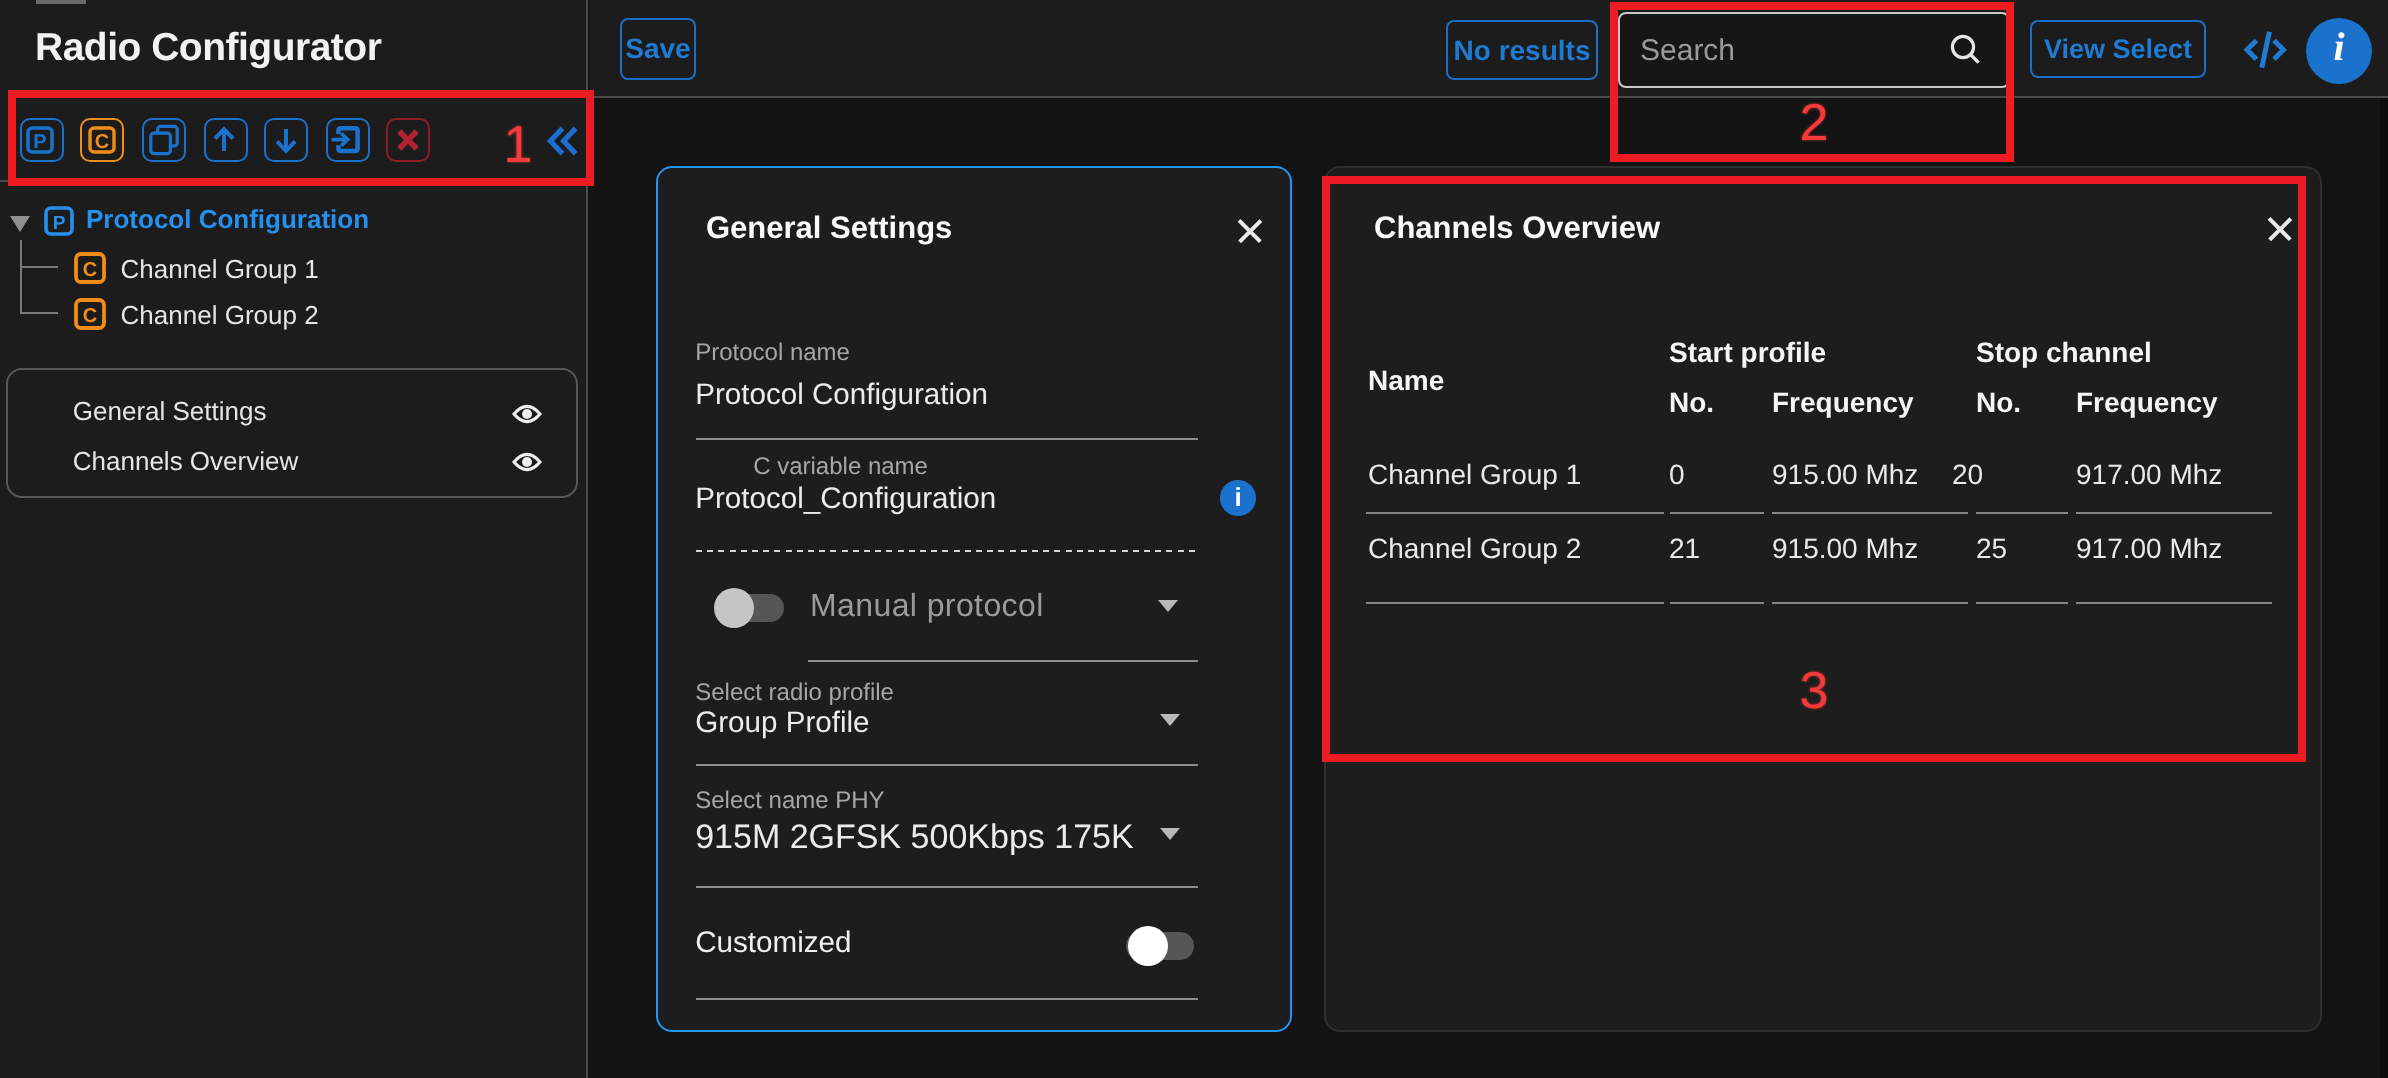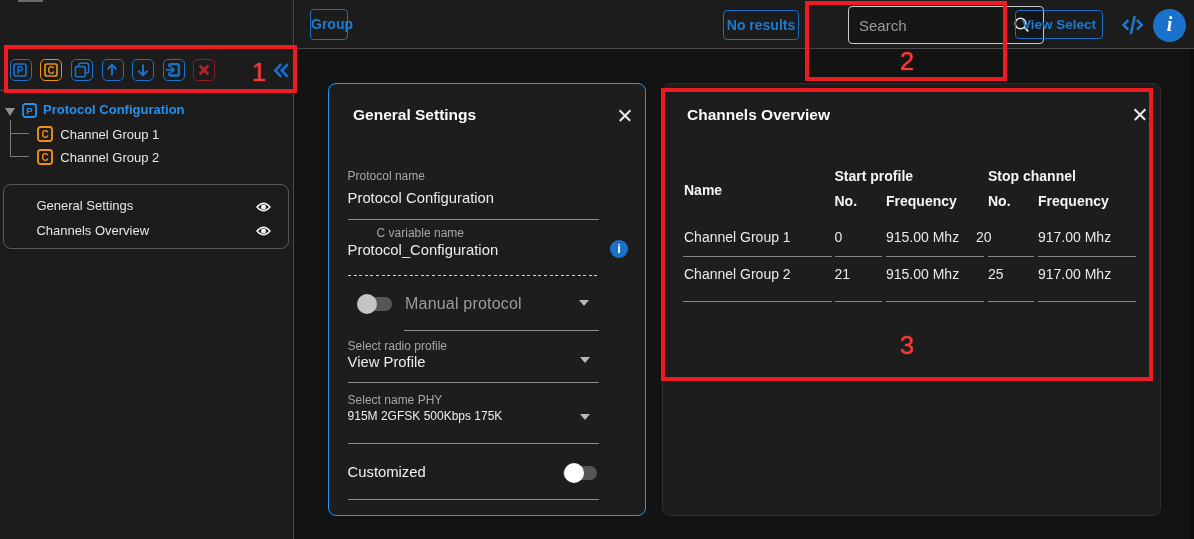--- a/index.html
+++ b/index.html
@@ -36,21 +36,21 @@
 
 #listbox { position:absolute; left:2.5px; top:184px; width:286.5px; height:65px; border:1px solid #585858; border-radius:8px; }
 .lb-row { position:absolute; left:36.4px; font-size:13px; line-height:1; color:#e6e6e6; }
 
 
 #topbar { position:absolute; left:295px; top:0; width:899px; height:49px; background:#1c1c1c; border-bottom:1px solid #4a4a4a; }
 .btn { position:absolute; border:1px solid #1a6fc4; border-radius:4px; color:#1f7ad1; font-size:14px; font-weight:bold; text-align:center; background:transparent; }
 #btn-save { left:310px; top:9px; width:38px; height:31px; line-height:29px; }
 #btn-nores { left:723px; top:10px; width:76px; height:30px; line-height:28px; }
 #btn-manual { left:1015px; top:10px; width:88px; height:29px; line-height:27px; font-size:13.5px; }
-#searchbox { position:absolute; left:809px; top:6px; width:196px; height:38px; border:1.5px solid #c9c9c9; border-radius:4px; background:#161616;margin-left:39px; }
+#searchbox { position:absolute; left:809px; top:6px; width:196px; height:38px; border:1.5px solid #c9c9c9; border-radius:4px; background:#161616; }
 #searchbox span { position:absolute; left:10px; top:11px; font-size:15px; line-height:1; color:#9a9a9a; }
 #code-icon { position:absolute; left:1119px; top:12px; }
 #info-circle { position:absolute; left:1153px; top:9px; width:33px; height:33px; border-radius:50%; background:#1a72cc; color:#fff; text-align:center; font-family:"Liberation Serif", serif; font-style:italic; font-weight:bold; font-size:20px; line-height:31px; }
 
 
 #gs { position:absolute; left:328px; top:83px; width:318px; height:433px; background:#1d1d1d; border:1px solid #2196f3; border-radius:8px; }
 #ch { position:absolute; left:662px; top:83px; width:499px; height:433px; background:#1d1d1d; border:1px solid #2e2e2e; border-radius:8px; }
 .ptitle { position:absolute; font-size:15.5px; line-height:1; font-weight:bold; color:#fafafa; }
 .xclose { position:absolute; width:11px; height:11px; }
 .xclose:before, .xclose:after { content:""; position:absolute; left:4.6px; top:-2.2px; width:1.8px; height:15.4px; background:#ebebeb; }
@@ -72,20 +72,21 @@
 .th { position:absolute; font-size:14px; line-height:1; font-weight:bold; color:#f5f5f5; }
 .td { position:absolute; font-size:14px; line-height:1; color:#e9e9e9; }
 .tline { position:absolute; height:1px; background:#868686; }
 </style>
 </head>
 <body>
 <div id="app">
 
   <div id="sidebar">
     <div id="topmark"></div>
+    <div id="sb-title">Radio Configurator</div>
     <div id="tb-sep"></div>
 
     <div class="tbtn" style="left:9.8px;">
       <svg width="20" height="20" viewBox="0 0 20 20">
           <rect x="4" y="4" width="12" height="12" rx="2" fill="none" stroke="#1a72cc" stroke-width="1.7"></rect>
           <text x="10" y="13.9" font-size="10" font-weight="bold" fill="#1a72cc" text-anchor="middle" font-family="Liberation Sans">P</text>
         </svg>
     </div>
     <div class="tbtn" style="left:40.4px; border-color:#ef8c1a;">
       <svg width="20" height="20" viewBox="0 0 20 20">
@@ -156,21 +157,21 @@
         <circle cx="7.5" cy="6" r="2.5" fill="#f0f0f0"></circle>
       </svg>
     <svg class="abs" style="left:256px; top:225px;" width="15" height="12" viewBox="0 0 15 12">
         <path d="M1 6 Q7.5 -1.6 14 6 Q7.5 13.6 1 6 Z" fill="none" stroke="#f0f0f0" stroke-width="1.6"></path>
         <circle cx="7.5" cy="6" r="2.5" fill="#f0f0f0"></circle>
       </svg>
   </div>
 
   <div id="topbar"></div>
   <div style="position:absolute; left:1190px; top:49px; width:4px; height:490px; background:#0d0d0d;"></div>
-  <div id="btn-save" class="btn">Group</div>
+  <div id="btn-save" class="btn">Save</div>
   <div id="btn-nores" class="btn">No results</div>
   <div id="searchbox">
       <span>Search</span>
     <svg style="position:absolute; right:12px; top:8.5px;" width="18" height="18" viewBox="0 0 18 18">
         <circle cx="7.5" cy="7.5" r="5.3" fill="none" stroke="#e6e6e6" stroke-width="1.6"></circle>
         <path d="M11.4 11.4 L15.3 15.3" stroke="#e6e6e6" stroke-width="1.7"></path>
       </svg>
   </div>
   <div id="btn-manual" class="btn">View Select</div>
   <svg id="code-icon" width="26" height="26" viewBox="0 0 26 26">
@@ -191,26 +192,26 @@
     <div class="val" style="left:18.6px; top:158.8px;">Protocol_Configuration</div>
     <div class="uline-d" style="left:18.6px; top:190.5px; width:251.4px;"></div>
 
     <div class="toggle-track" style="left:28.5px; top:212.5px;"></div>
     <div class="toggle-knob" style="left:28.2px; top:209.5px; background:#c5c5c5;"></div>
     <div class="val" style="left:76px; top:211.5px; color:#9b9b9b; font-size:16px; letter-spacing:0.2px;">Manual protocol</div>
     <div class="caret" style="left:250px; top:216px;"></div>
     <div class="uline" style="left:75px; top:245.5px; width:195px;"></div>
 
     <div class="lbl" style="left:18.6px; top:255.5px;">Select radio profile</div>
-    <div class="val" style="left:18.6px; top:271.3px;">View Profile</div>
+    <div class="val" style="left:18.6px; top:271.3px;">Group Profile</div>
     <div class="caret" style="left:250.8px; top:273px;"></div>
     <div class="uline" style="left:18.6px; top:298.4px; width:251.4px;"></div>
 
     <div class="lbl" style="left:18.6px; top:309.8px;">Select name PHY</div>
-    <div class="val" style="left:18.6px; top:325.6px; font-size:12px;">915M 2GFSK 500Kbps 175K</div>
+    <div class="val" style="left:18.6px; top:325.6px; font-size:17px;">915M 2GFSK 500Kbps 175K</div>
     <div class="caret" style="left:250.8px; top:329.7px;"></div>
     <div class="uline" style="left:18.6px; top:358.5px; width:251.4px;"></div>
 
     <div class="val" style="left:18.6px; top:381.3px; color:#f0f0f0;">Customized</div>
     <div class="toggle-track" style="left:234px; top:382px;"></div>
     <div class="toggle-knob" style="left:234.5px; top:379px; background:#ffffff;"></div>
     <div class="uline" style="left:18.6px; top:414.8px; width:251.4px;"></div>
   </div>
   <div id="info2">i</div>
 

